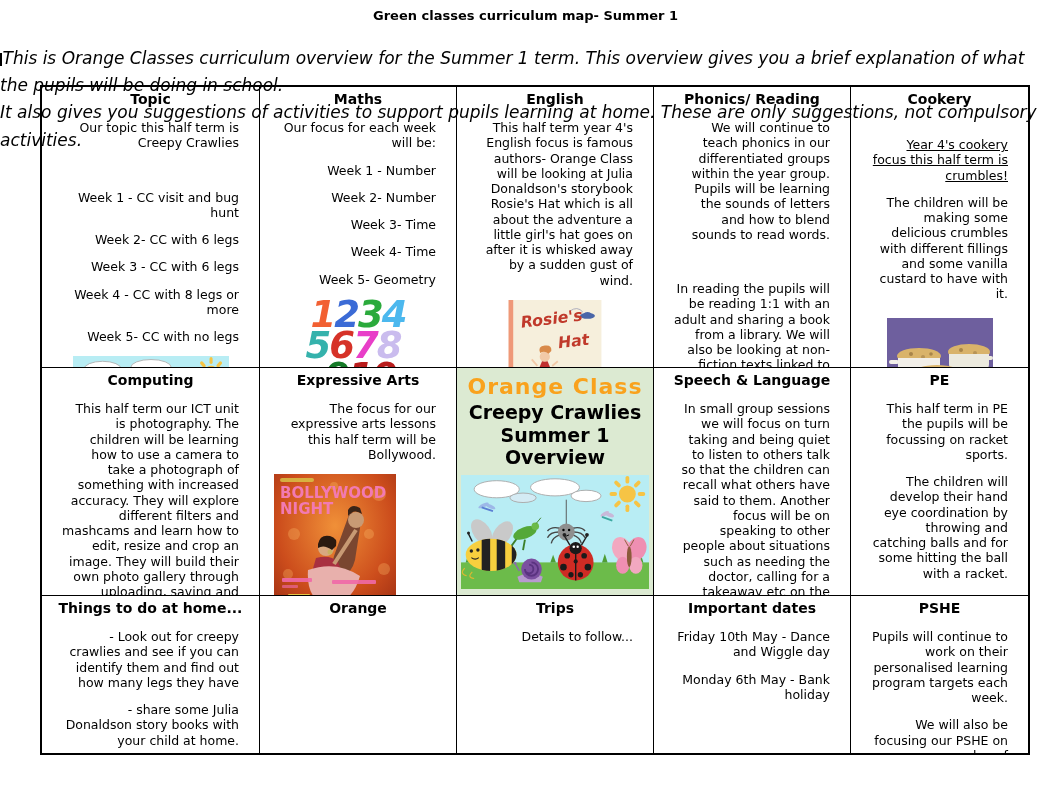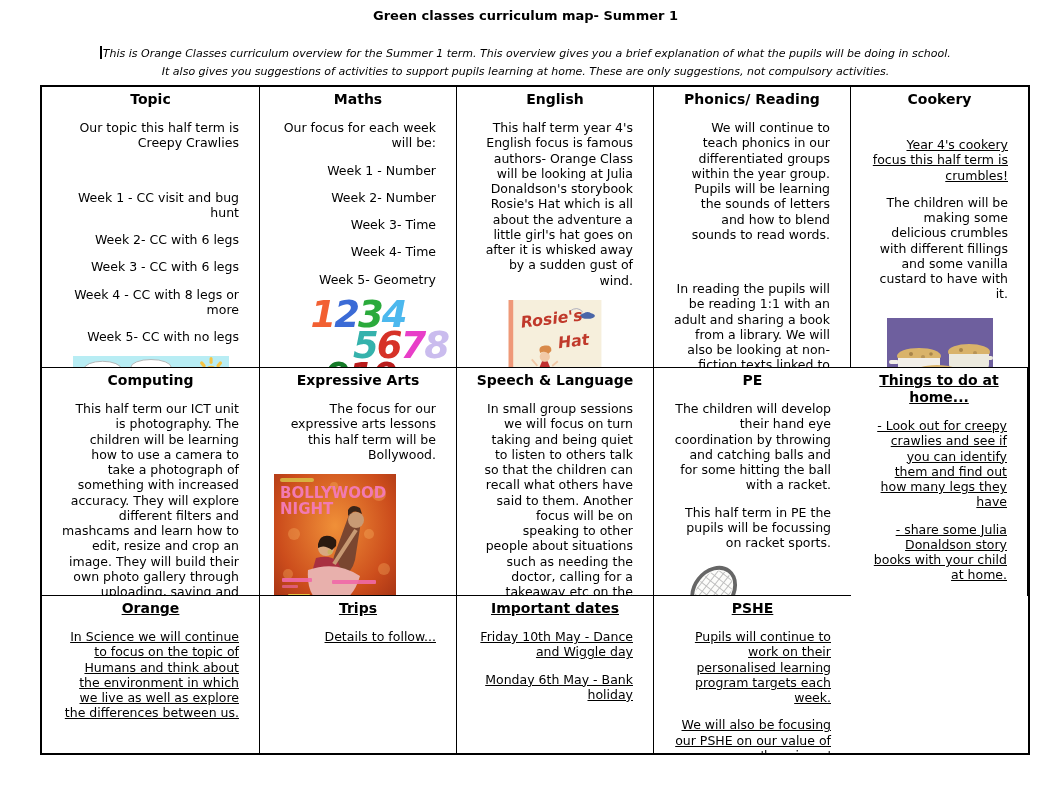--- a/index.html
+++ b/index.html
@@ -2,43 +2,43 @@
 <html><head>
 <meta charset="utf-8">
 <style>
   html,body{margin:0;padding:0;}
   body{
     width:1051px;height:799px;background:#fff;position:relative;
     font-family:"DejaVu Sans",sans-serif;color:#000;overflow:hidden;
   }
   .doc-title{position:absolute;top:8px;left:0;width:100%;text-align:center;
     font-weight:bold;font-size:13px;}
-  .intro{position:absolute;top:45px;left:0;width:100%;text-align:center;
-    font-style:italic;font-size:11px;line-height:1.6;}
+  .intro{position:absolute;top:45px;left:0;width:100%;
+    font-style:italic;font-size:17px;line-height:1.6;}
   .cursor{display:inline-block;width:1.5px;height:13px;background:#000;
     vertical-align:-2px;margin-right:1px;}
   .curriculum-table{position:absolute;left:40px;top:85px;width:986px;height:666px;
     border:2px solid #000;display:grid;
     grid-template-columns:218px 197px 197px 197px 177px;
     grid-template-rows:281px 228px 157px;}
   .cell{border-right:1.5px solid #000;border-bottom:1.5px solid #000;
     box-sizing:border-box;padding:4px 8px;font-size:12.5px;line-height:1.22;
     overflow:hidden;}
   .cell.last-col{border-right:none;}
-  .cell.last-row{border-bottom:none;text-decoration:underline;}
+  .cell.last-row{border-bottom:none;}
   .cell-header{text-align:center;font-weight:bold;font-size:14px;}
   .para{margin:12px;text-align:right;}
   .gap{height:15px;}
   
   .bug-img{display:block;width:156px;height:106px;margin:10px auto 0;}
   .center-bug-img{display:block;width:188px;height:114px;margin:6px auto 0;}
   .numbers-img{margin-top:0;text-align:center;font-weight:bold;font-style:italic;
     letter-spacing:-2px;font-size:37px;}
   .num-row{height:31px;line-height:31px;}
-  .num-row.r2{margin-left:-10px;text-align:right;}
+  .num-row.r2{margin-left:-10px;}
   .num-row.r3{margin-left:4px;}
   .book-img{display:block;width:94px;height:104px;margin:5px auto 0;}
   .crumble-img{display:block;width:106px;height:94px;margin:16px auto 0;}
   .poster-img{display:block;width:122px;height:148px;margin:3px 0 0 6px;}
   .racket-img{display:block;width:86px;height:84px;margin:12px 0 0 2px;}
   
   .center-cell{text-align:center;padding:6px 3px;}
   .orange-title{font-size:22px;font-weight:bold;letter-spacing:1px;}
   .center-sub{font-size:19px;font-weight:bold;line-height:1.2;}
   .cookery-body{padding-top:2px;text-decoration:underline;}
@@ -333,30 +333,38 @@
         <rect x="10" y="126" width="96" height="5" rx="1" fill="#e85a7a"></rect>
       </g>
       <text x="8" y="140" font-size="6.5" fill="#f0e4d0">FRIDAY 4th JANUARY at 7:30pm</text>
       <g fill="#e8c86a" opacity="0.7">
         <rect x="8" y="142" width="20" height="2.5" rx="1"></rect>
         <rect x="8" y="145" width="34" height="2" rx="1"></rect>
       </g>
     </svg>
   </div>
 
+  <div class="cell center-cell" style="background-color: rgb(220, 234, 210);">
+    <div class="orange-title" style="color: rgb(249, 162, 29);">Orange Class</div>
+    <div class="center-sub">Creepy Crawlies</div>
+    <div class="center-sub">Summer 1 Overview</div>
+    <svg class="center-bug-img">
+        <use href="#bug-scene"></use>
+      </svg>
+  </div>
 
   <div class="cell">
     <div class="cell-header">Speech &amp; Language</div>
     <div class="para">In small group sessions we will focus on turn taking and being quiet to listen to others talk so that the children can recall what others have said to them. Another focus will be on speaking to other people about situations such as needing the doctor, calling for a takeaway etc on the telephone.</div>
   </div>
 
   <div class="cell last-col">
     <div class="cell-header">PE</div>
+    <div class="para">This half term in PE the pupils will be focussing on racket sports.</div>
     <div class="para">The children will develop their hand eye coordination by throwing and catching balls and for some hitting the ball with a racket.</div>
-    <div class="para">This half term in PE the pupils will be focussing on racket sports.</div>
     <svg class="racket-img" viewBox="0 0 90 88">
       <defs>
           <clipPath id="rclip">
             <ellipse cx="52" cy="30" rx="17" ry="23"></ellipse>
           </clipPath>
         </defs>
       <g transform="rotate(38 52 30)">
         <ellipse cx="52" cy="30" rx="20" ry="26" fill="#fcfcfa" stroke="#666" stroke-width="4"></ellipse>
         <g clip-path="url(#rclip)" stroke="#bdbdbd" stroke-width="1">
           <line x1="37" y1="4" x2="37" y2="56"></line>
@@ -383,21 +391,20 @@
   </div>
 
   <div class="cell last-row">
     <div class="cell-header">Things to do at home...</div>
     <div class="para">- Look out for creepy crawlies and see if you can identify them and find out how many legs they have</div>
     <div class="para">- share some Julia Donaldson story books with your child at home.</div>
   </div>
 
   <div class="cell last-row">
     <div class="cell-header">Orange</div>
-    <div class="para">In Science we will continue to focus on the topic of Humans and think about the environment in which we live as well as explore the differences between us.</div>
   </div>
 
   <div class="cell last-row">
     <div class="cell-header">Trips</div>
     <div class="para">Details to follow...</div>
   </div>
 
   <div class="cell last-row">
     <div class="cell-header">Important dates</div>
     <div class="para">Friday 10th May - Dance and Wiggle day</div>

